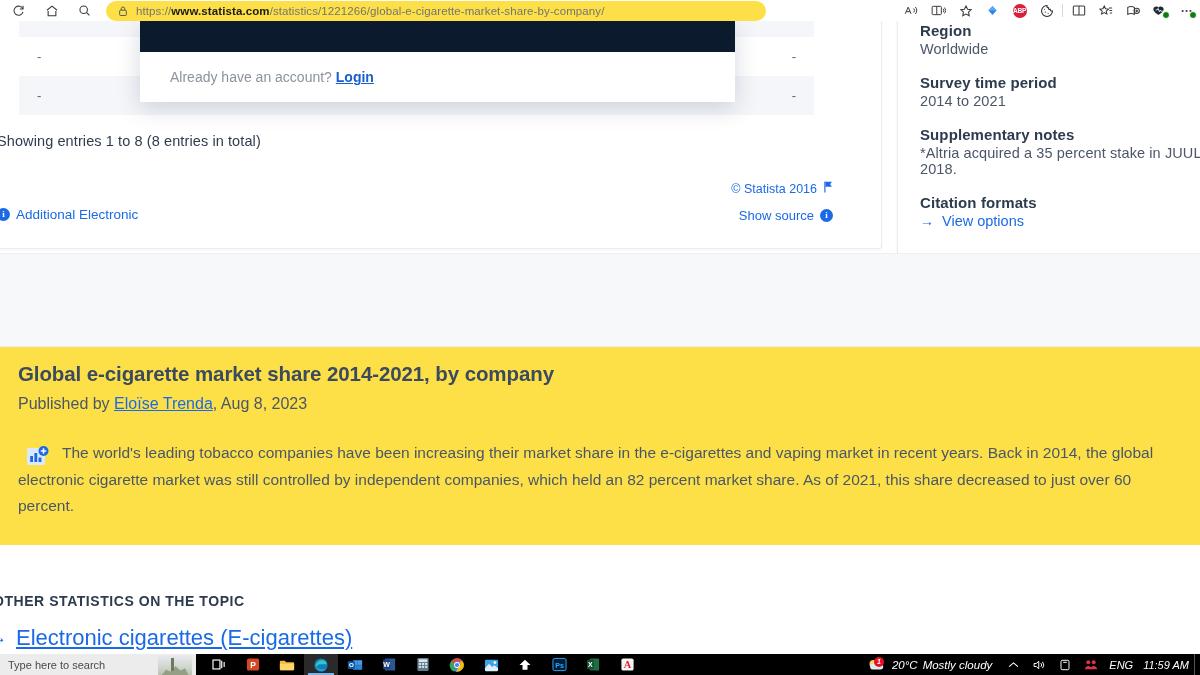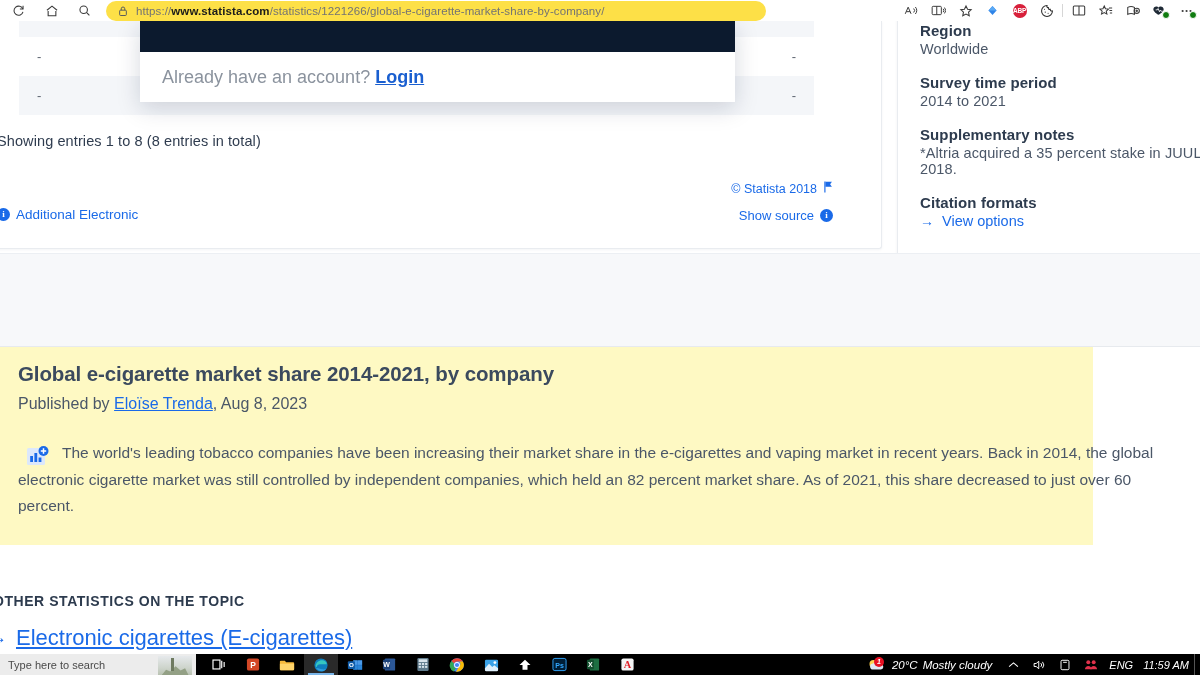--- a/index.html
+++ b/index.html
@@ -128,21 +128,21 @@
   .modal-head {
     position: absolute; left: 0; top: 0; width: 595px; height: 31px;
     background: #0c1a2e;
   }
   .modal-foot {
     position: absolute; left: 0; top: 31px; width: 595px; height: 50px;
     background: #fff;
     display: flex; align-items: center;
     padding-left: 22px;
   }
-  .modal-foot-txt { font-size: 18px; color: #8b939e; }
+  .modal-foot-txt { font-size: 14px; color: #8b939e; margin-left: 8px; }
   .modal-foot-txt a { color: #1a5fd0; font-weight: 700; text-decoration: underline; }
 
   
   .side-card {
     position: absolute; left: 897px; top: -96px; width: 330px; height: 390px;
     background: #ffffff;
     border: 1px solid #e9ecf0;
     border-radius: 3px;
     box-shadow: 0 1px 3px rgba(20,40,80,.06);
     padding: 0 22px;
@@ -166,22 +166,22 @@
   
   .band {
     position: absolute; left: 0; top: 232px; width: 1200px; height: 94px;
     background: #f7f8fa;
   }
   .band-line-top { position:absolute; left:0; top:232px; width:1200px; height:1px; background:#eceff3; }
   .band-line-bot { position:absolute; left:0; top:325px; width:1200px; height:1px; background:#e7eaee; }
 
   
   .titlesec {
-    position: absolute; left: 0; top: 326px; width: 1093px; height: 198px;
-    background: #fef9c3;
+    position: absolute; left: 0; top: 326px; width: 1200px; height: 198px;
+    background: #fde047;
   }
   .pg-title {
     position: absolute; left: 18px; top: 15px;
     font-size: 20.5px; font-weight: 700; color: #3b4a5e;
     letter-spacing: -.1px;
   }
   .pub {
     position: absolute; left: 18px; top: 48px;
     font-size: 16px; color: #4b5768;
   }
@@ -386,21 +386,21 @@
         </div>
         <div class="tbl-row even">
           <span class="cell-left dash">-</span>
           <span class="cell-right dash">-</span>
         </div>
       </div>
 
       <div class="showing">Showing entries 1 to 8 (8 entries in total)</div>
 
       <div class="copyright">
-        <span>© Statista 2018</span>
+        <span>© Statista 2016</span>
         <span>
           <svg width="9" height="12" viewBox="0 0 10 13">
             <path d="M1 0.5v12" stroke="#1a6ae8" stroke-width="1.3"></path>
             <path d="M1.6 0.8h7.2l-2 2.7 2 2.7H1.6z" fill="#1a6ae8"></path>
           </svg>
         </span>
       </div>
 
       <div class="addl">
         <span class="icircle">i</span>

